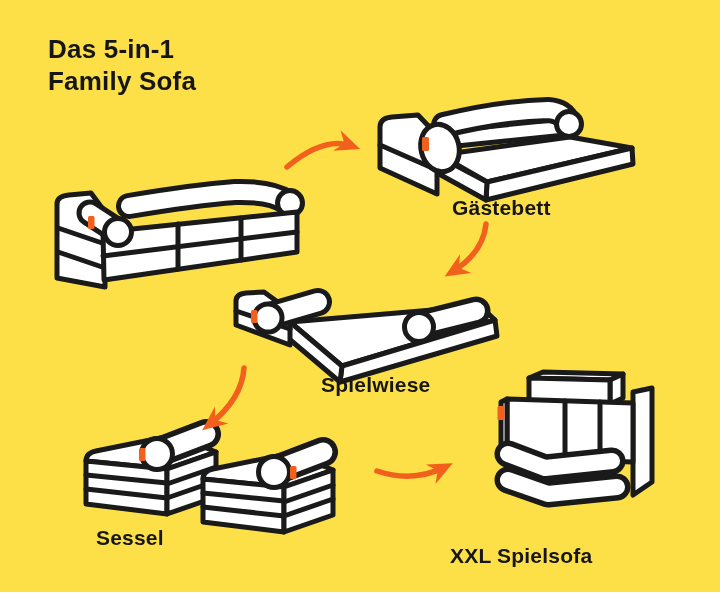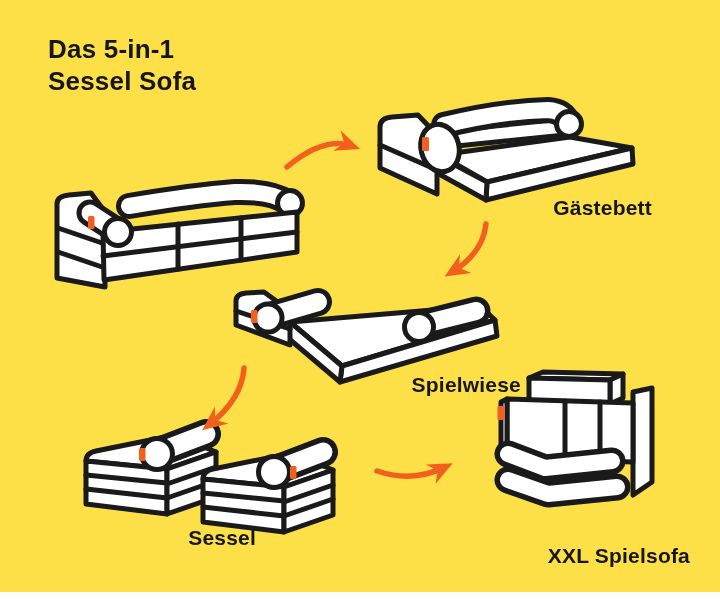--- a/index.html
+++ b/index.html
@@ -1,20 +1,20 @@
 <!DOCTYPE html>
 <html><head>
 <meta charset="utf-8">
 <style>
   html,body{margin:0;padding:0;background:#fff;}
   .canvas{position:relative;width:720px;height:592px;background:#fde047;overflow:hidden;
           font-family:"Liberation Sans",sans-serif;color:#1a1a1a;}
   .title{position:absolute;left:48px;top:34px;font-size:26px;font-weight:bold;
          line-height:1.22;letter-spacing:.2px;color:#161616;}
-  .lbl{position:absolute;font-size:21px;font-weight:bold;text-align:right;
+  .lbl{position:absolute;font-size:21px;font-weight:bold;text-align:left;
        letter-spacing:.2px;color:#161616;}
   #lbl-sofa{left:126px;top:273px;width:140px;}
   #lbl-gaestebett{left:452px;top:196px;width:200px;}
   #lbl-spielwiese{left:321px;top:373px;width:200px;}
   #lbl-sessel{left:96px;top:526px;width:160px;}
   #lbl-xxl{left:450px;top:544px;width:240px;}
   svg.fig,svg.arrows{position:absolute;overflow:visible;}
   #fig-sofa{left:45px;top:182px;}
   #fig-gaestebett{left:362px;top:103px;}
   #fig-spielwiese{left:230px;top:289px;}
@@ -29,21 +29,21 @@
   .tag{fill:#F1611D;stroke:none;}
   .arrow{fill:none;stroke:#F1611D;stroke-width:5.5;stroke-linecap:round;}
 </style>
 </head>
 <body>
 
 <div class="canvas">
 
   <div class="title">
     <div>Das 5-in-1</div>
-    <div>Sessel Sofa</div>
+    <div>Family Sofa</div>
   </div>
 
   <svg id="fig-sofa" class="fig" width="262" height="128" viewBox="0 0 262 128">
     <path class="sb" d="M84 24 Q150 13 190 10 Q226 9 242 20" stroke-width="26"></path>
     <path class="sw" d="M84 24 Q150 13 190 10 Q226 9 242 20" stroke-width="16"></path>
     <circle class="o" cx="245" cy="21" r="12.5"></circle>
     <path class="o" d="M12 96 L12 22 Q12 14 24 13 L46 11 L60 30 L60 105 Z"></path>
     <path class="e" d="M13 46 L60 62"></path>
     <path class="e" d="M13 70 L60 86"></path>
     <path class="o" d="M58 50 L252 30 L252 70 L59 98 Z"></path>

